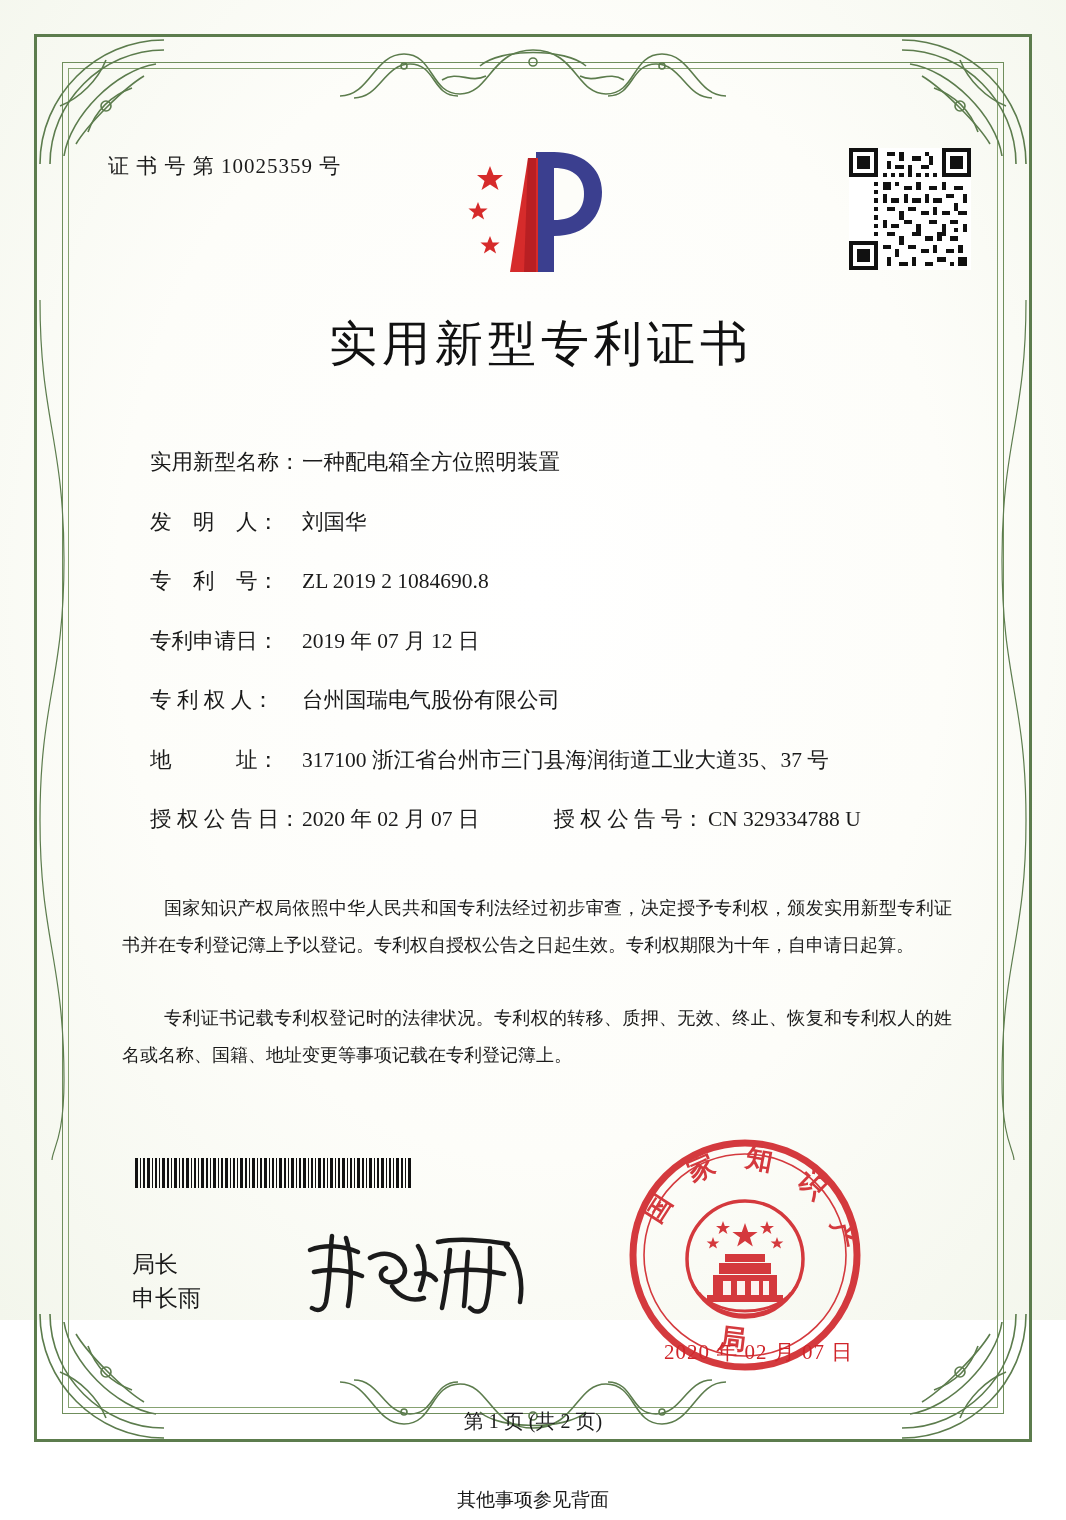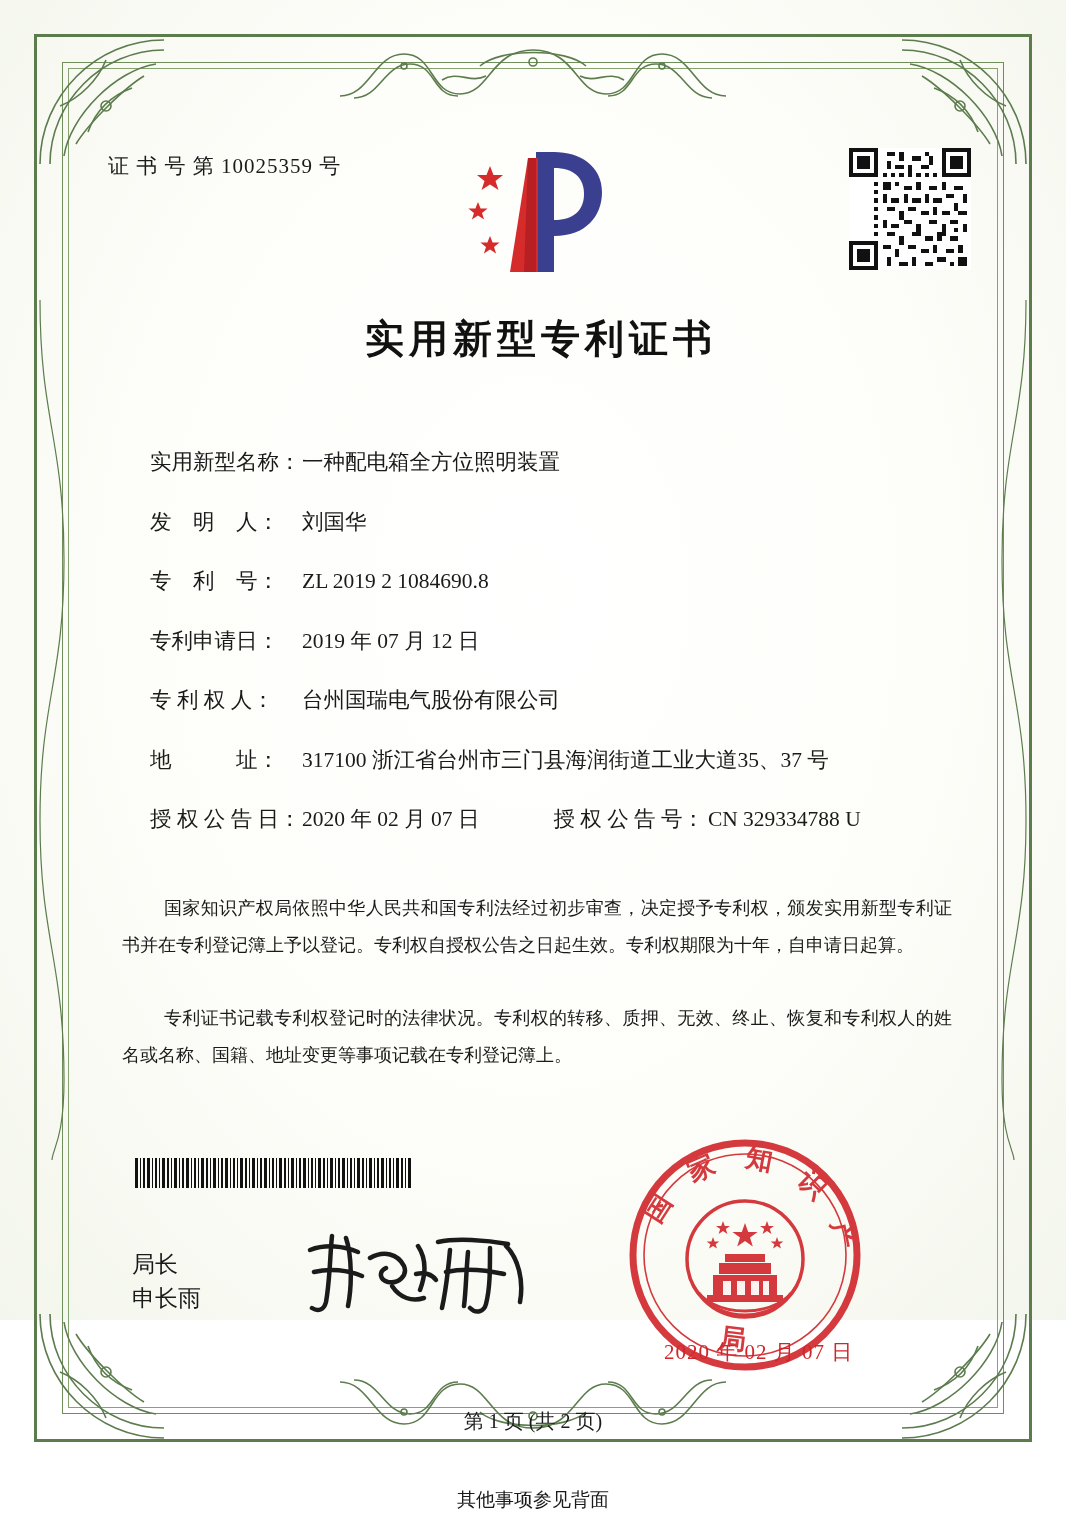--- a/index.html
+++ b/index.html
@@ -72,22 +72,22 @@
     position: absolute;
     right: 95px; top: 148px;
     width: 122px; height: 122px;
   }
 
   .title {
     position: absolute;
     left: 16px; right: 0; top: 312px;
     text-align: center;
     font-family: "DejaVu Serif", "Liberation Serif", serif;
-    font-weight: bold;
-    font-size: 39px;
+    font-weight: normal;
+    font-size: 48px;
     letter-spacing: 5px;
     color: #111;
   }
 
   
   .fields {
     position: absolute;
     left: 122px; top: 447px;
     width: 840px;
   }

